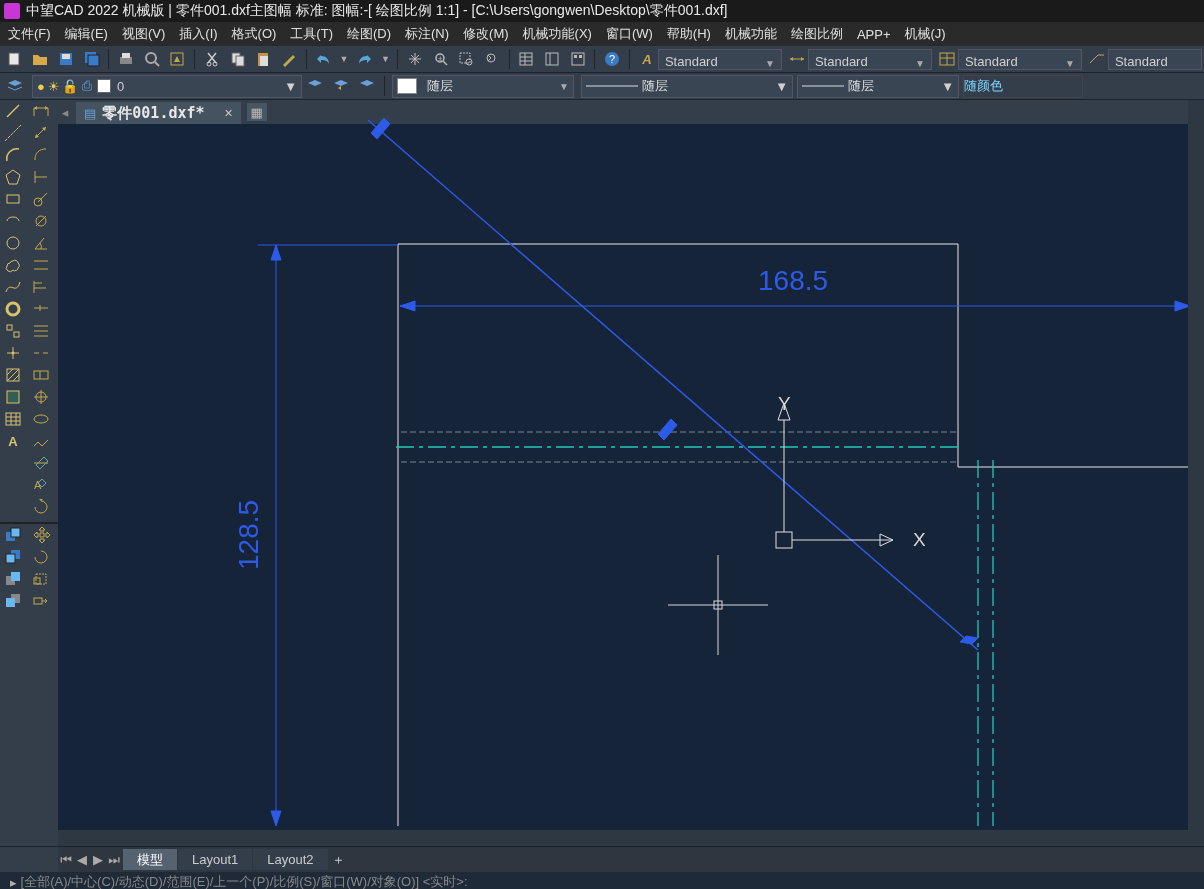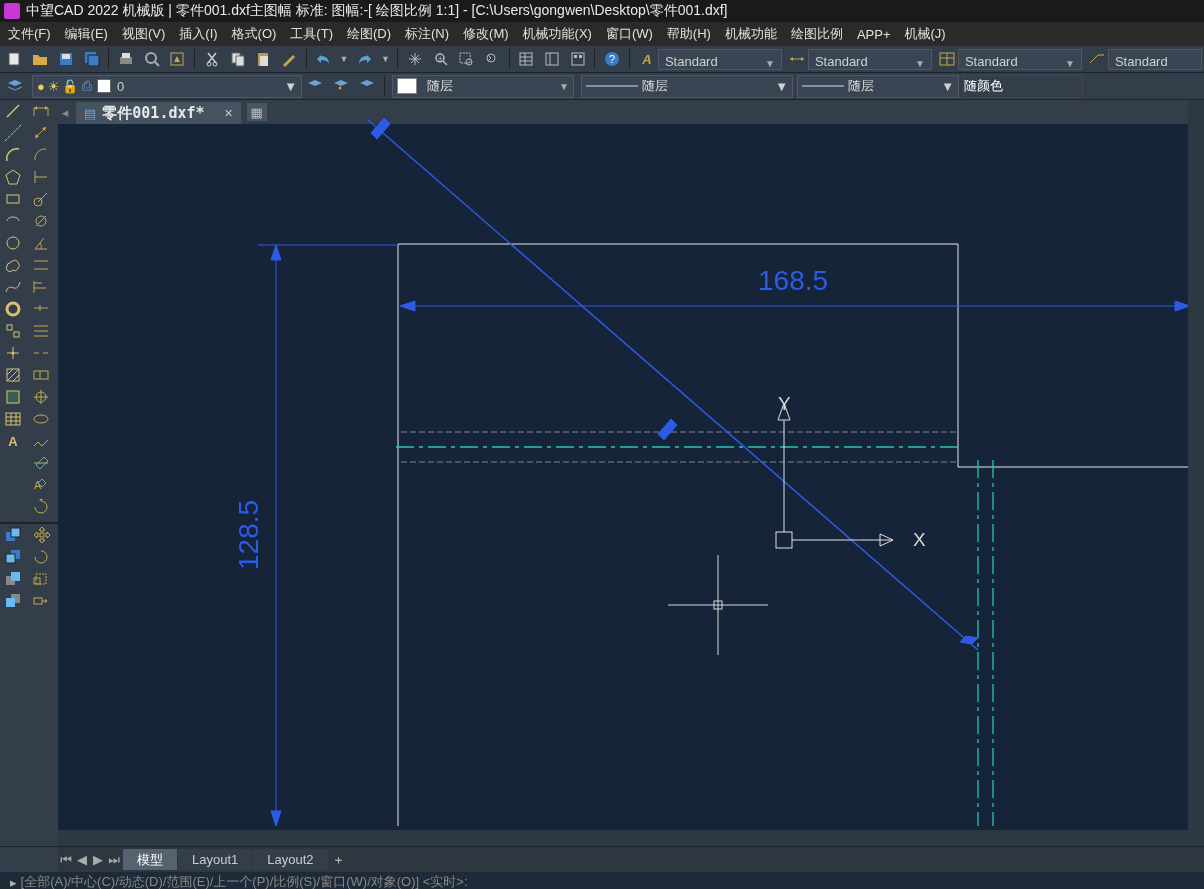--- a/index.html
+++ b/index.html
@@ -301,21 +301,21 @@
     <span class="arr" style="margin-left:auto;padding-right:4px">▼</span>
   </div>
   <div class="ltype-dd" style="width:160px">
     <svg width="50" height="16">
         <line x1="4" y1="8" x2="46" y2="8" stroke="#ddd" stroke-width="1"></line>
       </svg>
     <span class="txt" style="color:#ddd">随层</span>
     <span class="arr" style="margin-left:auto;padding-right:4px">▼</span>
   </div>
   <div class="ltype-dd" style="width:118px;background:transparent;border-color:#444">
-    <span class="txt" style="color:#ffffff">随颜色</span>
+    <span class="txt" style="color:#7dd3fc">随颜色</span>
   </div>
 </div>
 
 <div class="work-area">
 
   <div class="left-toolbars">
     <div class="tool-col">
       <div class="tool-sub">
         <div class="tbtn">
             <svg width="18" height="18">

